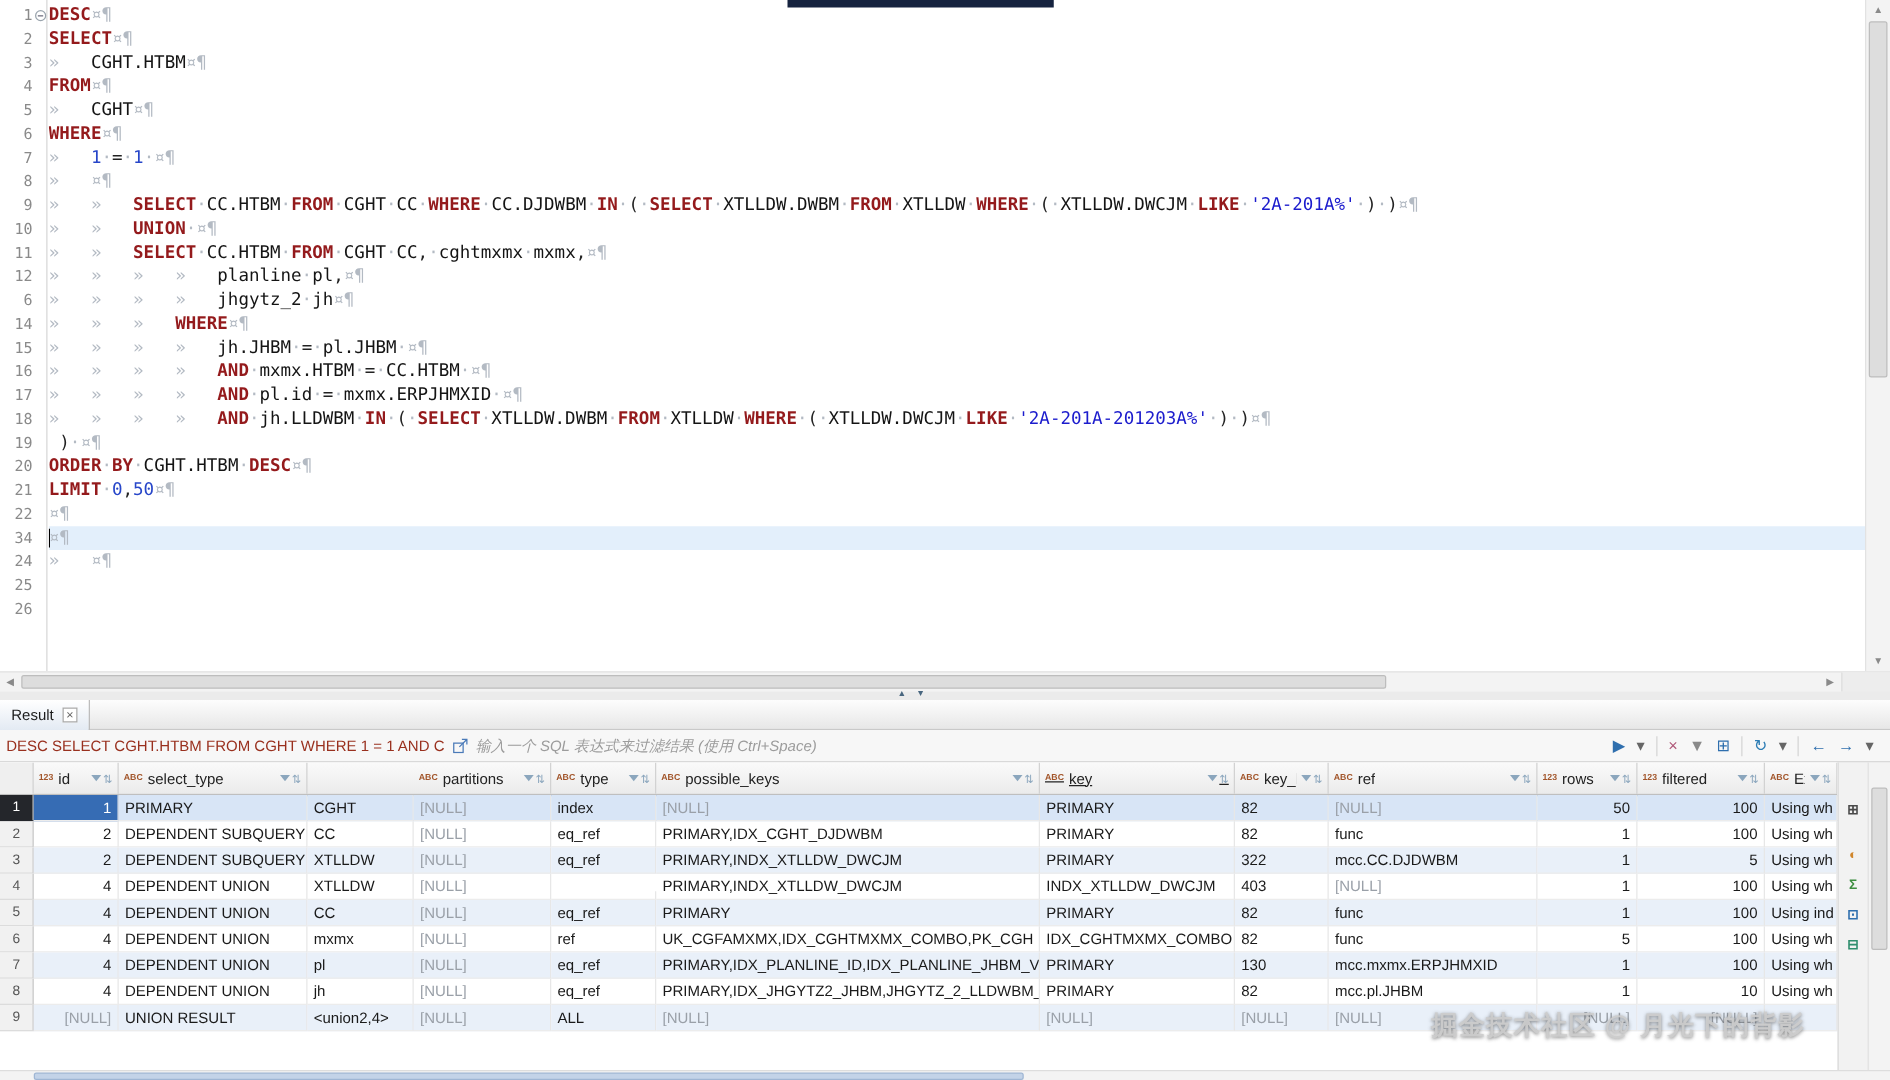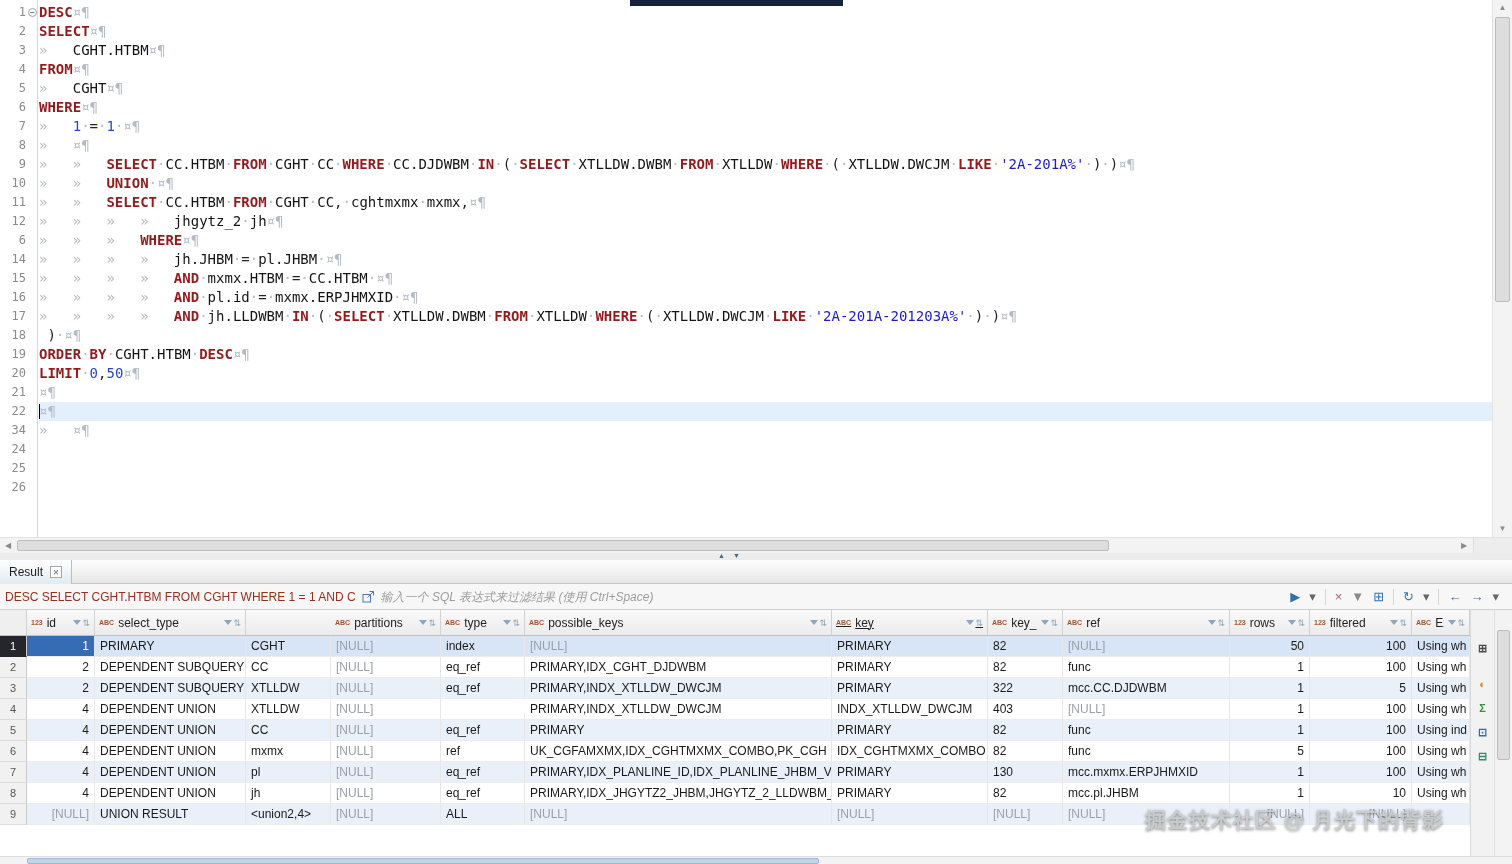--- a/index.html
+++ b/index.html
@@ -121,20 +121,21 @@
       <div class="cl"><span class="tk">SELECT</span><span class="tw">¤¶</span></div>
       <div class="cl"><span class="tw">»   </span><span class="ti">CGHT.HTBM</span><span class="tw">¤¶</span></div>
       <div class="cl"><span class="tk">FROM</span><span class="tw">¤¶</span></div>
       <div class="cl"><span class="tw">»   </span><span class="ti">CGHT</span><span class="tw">¤¶</span></div>
       <div class="cl"><span class="tk">WHERE</span><span class="tw">¤¶</span></div>
       <div class="cl"><span class="tw">»   </span><span class="tn">1</span><span class="tw">·</span><span class="tp">=</span><span class="tw">·</span><span class="tn">1</span><span class="tw">·¤¶</span></div>
       <div class="cl"><span class="tw">»   ¤¶</span></div>
       <div class="cl"><span class="tw">»   »   </span><span class="tk">SELECT</span><span class="tw">·</span><span class="ti">CC.HTBM</span><span class="tw">·</span><span class="tk">FROM</span><span class="tw">·</span><span class="ti">CGHT</span><span class="tw">·</span><span class="ti">CC</span><span class="tw">·</span><span class="tk">WHERE</span><span class="tw">·</span><span class="ti">CC.DJDWBM</span><span class="tw">·</span><span class="tk">IN</span><span class="tw">·</span><span class="tp">(</span><span class="tw">·</span><span class="tk">SELECT</span><span class="tw">·</span><span class="ti">XTLLDW.DWBM</span><span class="tw">·</span><span class="tk">FROM</span><span class="tw">·</span><span class="ti">XTLLDW</span><span class="tw">·</span><span class="tk">WHERE</span><span class="tw">·</span><span class="tp">(</span><span class="tw">·</span><span class="ti">XTLLDW.DWCJM</span><span class="tw">·</span><span class="tk">LIKE</span><span class="tw">·</span><span class="ts">'2A-201A%'</span><span class="tw">·</span><span class="tp">)</span><span class="tw">·</span><span class="tp">)</span><span class="tw">¤¶</span></div>
       <div class="cl"><span class="tw">»   »   </span><span class="tk">UNION</span><span class="tw">·¤¶</span></div>
       <div class="cl"><span class="tw">»   »   </span><span class="tk">SELECT</span><span class="tw">·</span><span class="ti">CC.HTBM</span><span class="tw">·</span><span class="tk">FROM</span><span class="tw">·</span><span class="ti">CGHT</span><span class="tw">·</span><span class="ti">CC</span><span class="tp">,</span><span class="tw">·</span><span class="ti">cghtmxmx</span><span class="tw">·</span><span class="ti">mxmx</span><span class="tp">,</span><span class="tw">¤¶</span></div>
+      <div class="cl"><span class="tw">»   »   »   »   </span><span class="ti">planline</span><span class="tw">·</span><span class="ti">pl</span><span class="tp">,</span><span class="tw">¤¶</span></div>
       <div class="cl"><span class="tw">»   »   »   »   </span><span class="ti">jhgytz_2</span><span class="tw">·</span><span class="ti">jh</span><span class="tw">¤¶</span></div>
       <div class="cl"><span class="tw">»   »   »   </span><span class="tk">WHERE</span><span class="tw">¤¶</span></div>
       <div class="cl"><span class="tw">»   »   »   »   </span><span class="ti">jh.JHBM</span><span class="tw">·</span><span class="tp">=</span><span class="tw">·</span><span class="ti">pl.JHBM</span><span class="tw">·¤¶</span></div>
       <div class="cl"><span class="tw">»   »   »   »   </span><span class="tk">AND</span><span class="tw">·</span><span class="ti">mxmx.HTBM</span><span class="tw">·</span><span class="tp">=</span><span class="tw">·</span><span class="ti">CC.HTBM</span><span class="tw">·¤¶</span></div>
       <div class="cl"><span class="tw">»   »   »   »   </span><span class="tk">AND</span><span class="tw">·</span><span class="ti">pl.id</span><span class="tw">·</span><span class="tp">=</span><span class="tw">·</span><span class="ti">mxmx.ERPJHMXID</span><span class="tw">·¤¶</span></div>
       <div class="cl"><span class="tw">»   »   »   »   </span><span class="tk">AND</span><span class="tw">·</span><span class="ti">jh.LLDWBM</span><span class="tw">·</span><span class="tk">IN</span><span class="tw">·</span><span class="tp">(</span><span class="tw">·</span><span class="tk">SELECT</span><span class="tw">·</span><span class="ti">XTLLDW.DWBM</span><span class="tw">·</span><span class="tk">FROM</span><span class="tw">·</span><span class="ti">XTLLDW</span><span class="tw">·</span><span class="tk">WHERE</span><span class="tw">·</span><span class="tp">(</span><span class="tw">·</span><span class="ti">XTLLDW.DWCJM</span><span class="tw">·</span><span class="tk">LIKE</span><span class="tw">·</span><span class="ts">'2A-201A-201203A%'</span><span class="tw">·</span><span class="tp">)</span><span class="tw">·</span><span class="tp">)</span><span class="tw">¤¶</span></div>
       <div class="cl"><span class="tw"> </span><span class="tp">)</span><span class="tw">·¤¶</span></div>
       <div class="cl"><span class="tk">ORDER</span><span class="tw">·</span><span class="tk">BY</span><span class="tw">·</span><span class="ti">CGHT.HTBM</span><span class="tw">·</span><span class="tk">DESC</span><span class="tw">¤¶</span></div>
       <div class="cl"><span class="tk">LIMIT</span><span class="tw">·</span><span class="tn">0</span><span class="tp">,</span><span class="tn">50</span><span class="tw">¤¶</span></div>
       <div class="cl"><span class="tw">¤¶</span></div>

